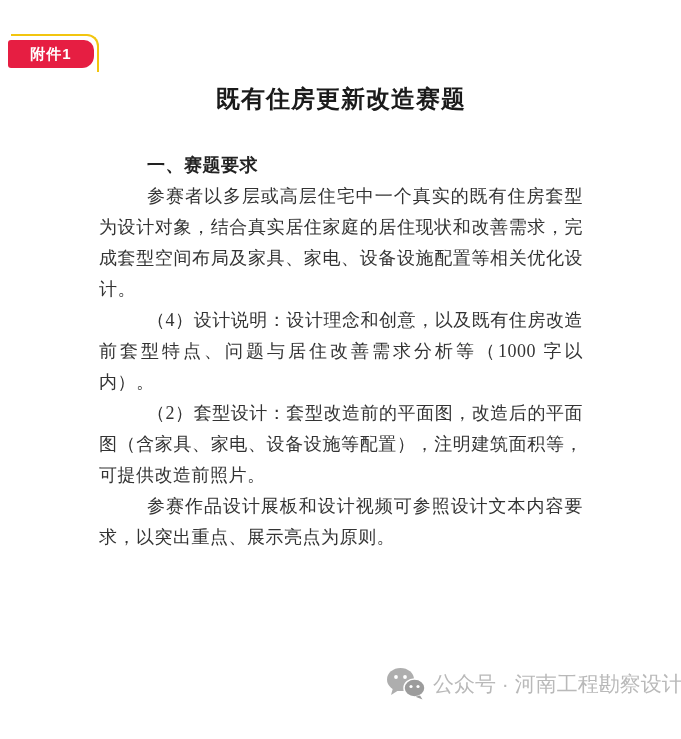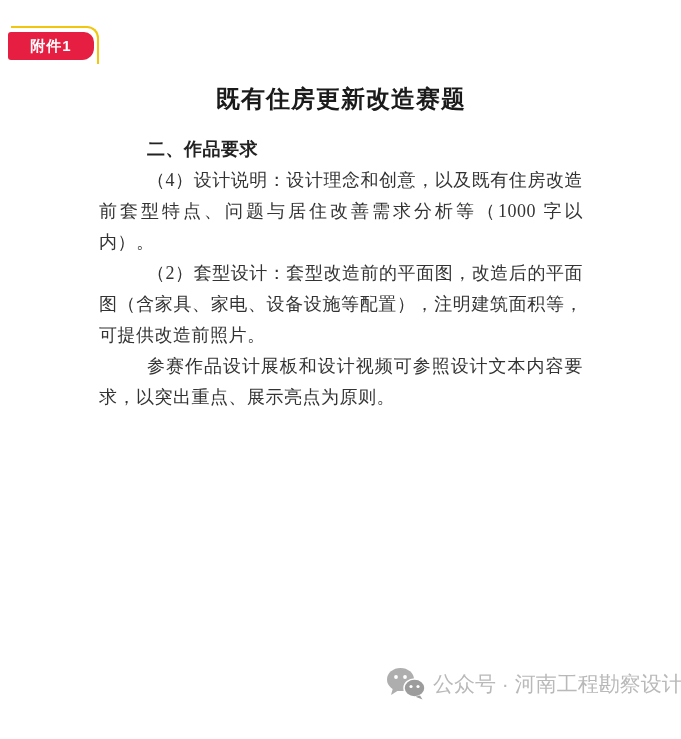--- a/index.html
+++ b/index.html
@@ -10,21 +10,21 @@
     height: 739px;
     overflow: hidden;
     font-family: "Liberation Serif", "DejaVu Serif", serif;
     color: #2e2e2e;
   }
 
   
   .badge-wrap {
     position: absolute;
     left: 8px;
-    top: 26px;
+    top: 34px;
     width: 100px;
     height: 42px;
   }
   .badge-outline {
     position: absolute;
     left: 3px;
     top: 0;
     width: 88px;
     height: 38px;
     border-top: 2.5px solid #f2c50f;
@@ -54,21 +54,21 @@
     position: absolute;
     left: 99px;
     top: 84px;
     width: 484px;
   }
   .doc-title {
     font-size: 24px;
     font-weight: bold;
     text-align: center;
     line-height: 30px;
-    margin-bottom: 20px;
+    margin-bottom: 36px;
     color: #1a1a1a;
     letter-spacing: 1px;
   }
   .sec-heading {
     font-size: 18px;
     font-weight: bold;
     line-height: 31px;
     text-indent: 48px;
     color: #222222;
     letter-spacing: 0.5px;
@@ -101,23 +101,26 @@
 <body>
 
 <div class="badge-wrap">
   <div class="badge-outline"></div>
   <div class="badge">附件1</div>
 </div>
 
 <div class="page-content">
   <div class="doc-title">既有住房更新改造赛题</div>
 
+  <div>
+    <div class="sec-heading">一、赛题要求</div>
+    <p class="para">参赛者以多层或高层住宅中一个真实的既有住房套型为设计对象，结合真实居住家庭的居住现状和改善需求，完成套型空间布局及家具、家电、设备设施配置等相关优化设计。</p>
+  </div>
 
   <div>
-    <div class="sec-heading">二、作品要求</div>
     <p class="para">（4）设计说明：设计理念和创意，以及既有住房改造前套型特点、问题与居住改善需求分析等（1000 字以内）。</p>
     <p class="para">（2）套型设计：套型改造前的平面图，改造后的平面图（含家具、家电、设备设施等配置），注明建筑面积等，可提供改造前照片。</p>
     <p class="para">参赛作品设计展板和设计视频可参照设计文本内容要求，以突出重点、展示亮点为原则。</p>
   </div>
 </div>
 
 <div class="watermark">
   <span>
     <svg width="40" height="33" viewBox="0 0 40 33">
 

